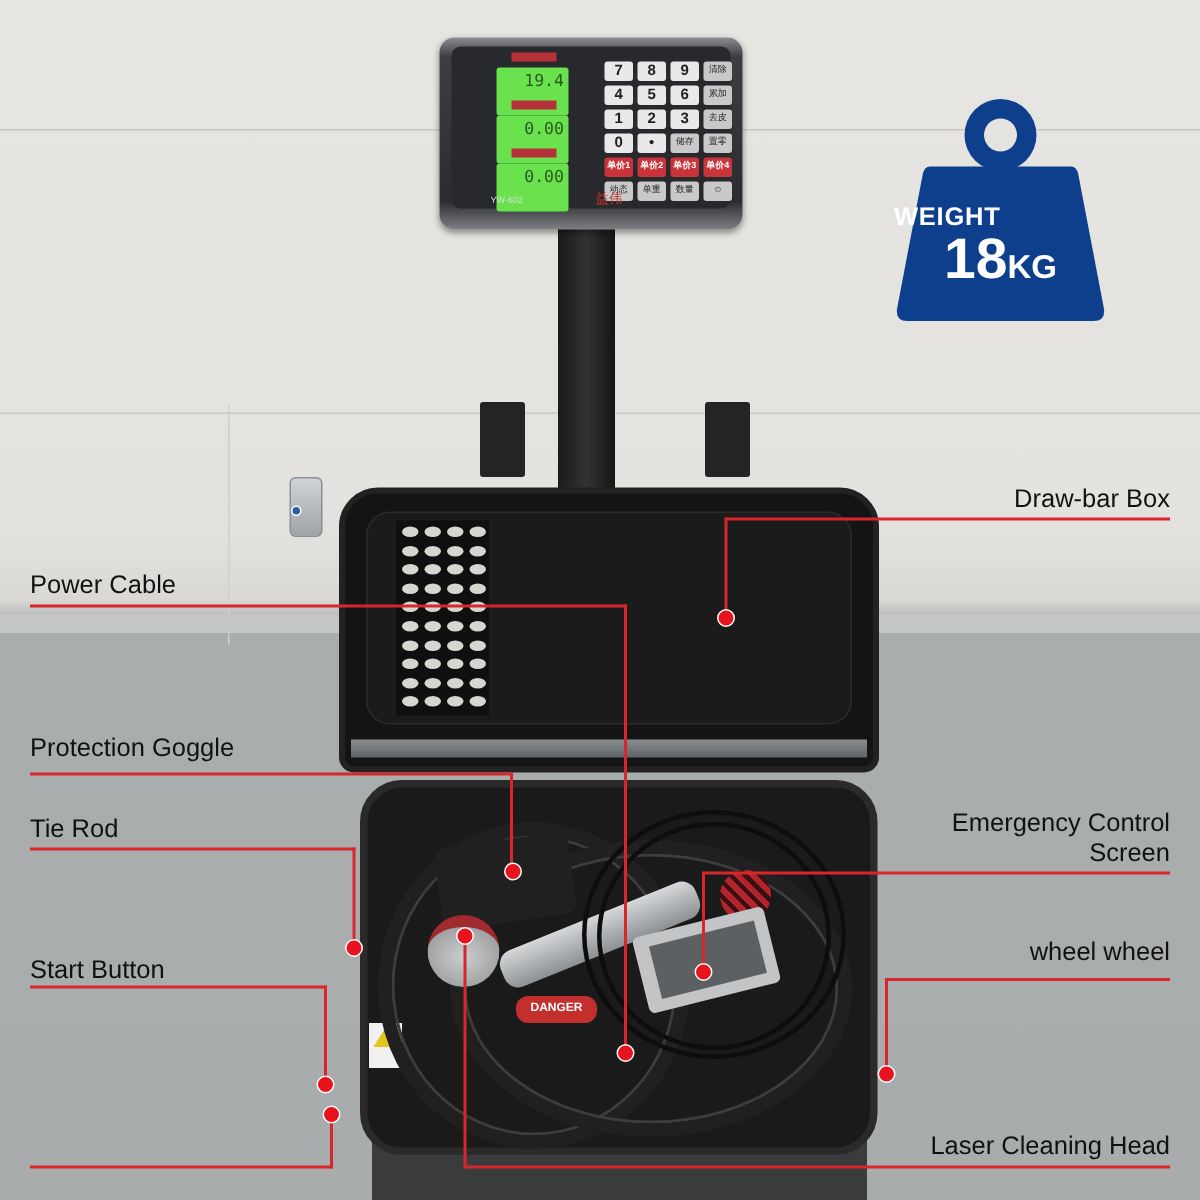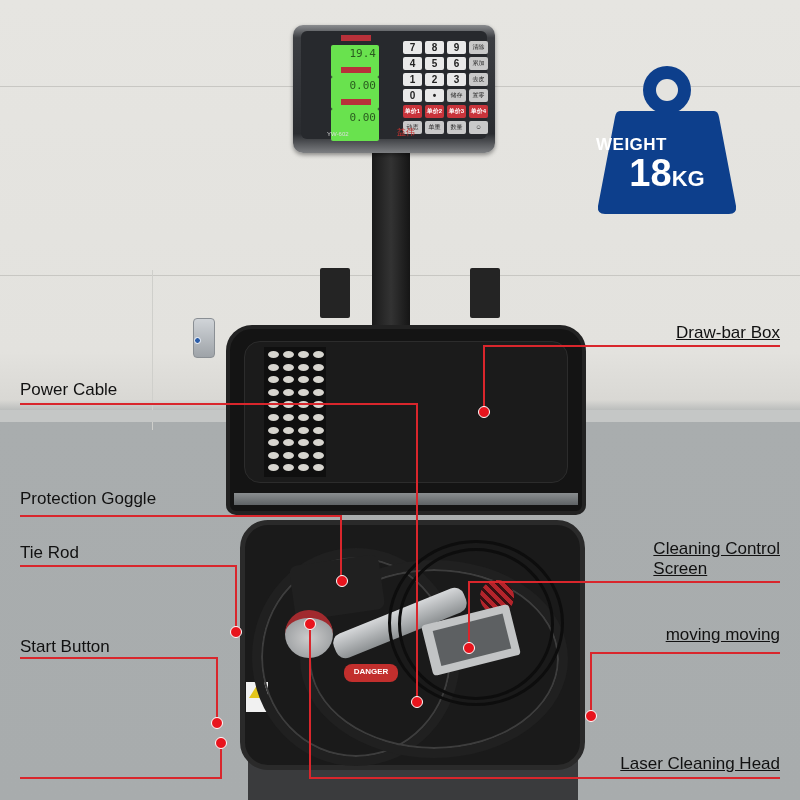--- a/index.html
+++ b/index.html
@@ -50,21 +50,21 @@
     .head-cap { position: absolute; left: 285px; top: 610px; width: 48px; height: 48px; border-radius: 50%; background: radial-gradient(#ccc,#8f9396); border-top: 8px solid #a12a2e; box-sizing: border-box; }
     .danger { position: absolute; left: 344px; top: 664px; width: 54px; height: 18px; border-radius: 8px; background: #c22f2d; color: #fff; font-size: 8px; font-weight: bold; text-align: center; line-height: 16px; }
     .screen-dev { position: absolute; left: 426px; top: 614px; width: 90px; height: 52px; background: #c2c4c5; border-radius: 4px; transform: rotate(-14deg); }
     .screen-dev .glass { position: absolute; left: 10px; top: 8px; right: 8px; bottom: 8px; background: #5d6062; }
     .red-wheel { position: absolute; left: 480px; top: 580px; width: 34px; height: 34px; border-radius: 50%; background: repeating-linear-gradient(45deg,#b3242b 0 4px,#3a0f12 4px 7px); }
     .warn-label { position: absolute; left: 246px; top: 682px; width: 22px; height: 30px; background: #f1f1f1; }
     .warn-label::before { content:""; position:absolute; left:3px; top:3px; border-left:8px solid transparent; border-right:8px solid transparent; border-bottom:13px solid #e3c51d; }
 
     
     .label { position: absolute; font-size: 17px; color: #111; white-space: nowrap; line-height: 20px; }
-    .label.right { text-align: left; text-decoration: underline; }
+    .label.right { text-align: right; }
     .line { position: absolute; background: #d9262c; }
     .h { height: 2px; }
     .v { width: 2px; }
     .dot { position: absolute; width: 12px; height: 12px; margin-left: -6px; margin-top: -6px; border-radius: 50%; background: #e8141d; border: 1.5px solid #fff; box-sizing: border-box; }
   </style>
 </head>
 <body>
 
 <div class="stage">
 
@@ -213,28 +213,28 @@
   <div class="line h" style="left:20px;top:777px;width:202px"></div>
   <div class="line v" style="left:220px;top:743px;height:36px"></div>
   <div class="dot" style="left:221px;top:743px"></div>
 
   <div class="label right" style="right:20px;top:323px">Draw-bar Box</div>
   <div class="line h" style="left:484px;top:345px;width:296px"></div>
   <div class="line v" style="left:483px;top:345px;height:66px"></div>
   <div class="dot" style="left:484px;top:412px"></div>
 
   <div class="label right" style="right:20px;top:539px">
-    <div>Cleaning Control</div>
+    <div>Emergency Control</div>
     <div>Screen</div>
   </div>
   <div class="line h" style="left:469px;top:581px;width:311px"></div>
   <div class="line v" style="left:468px;top:581px;height:68px"></div>
   <div class="dot" style="left:469px;top:648px"></div>
 
-  <div class="label right" style="right:20px;top:625px">moving moving</div>
+  <div class="label right" style="right:20px;top:625px">wheel wheel</div>
   <div class="line h" style="left:591px;top:652px;width:189px"></div>
   <div class="line v" style="left:590px;top:652px;height:64px"></div>
   <div class="dot" style="left:591px;top:716px"></div>
 
   <div class="label right" style="right:20px;top:754px">Laser Cleaning Head</div>
   <div class="line h" style="left:310px;top:777px;width:470px"></div>
   <div class="line v" style="left:309px;top:624px;height:155px"></div>
   <div class="dot" style="left:310px;top:624px"></div>
 </div>
 

